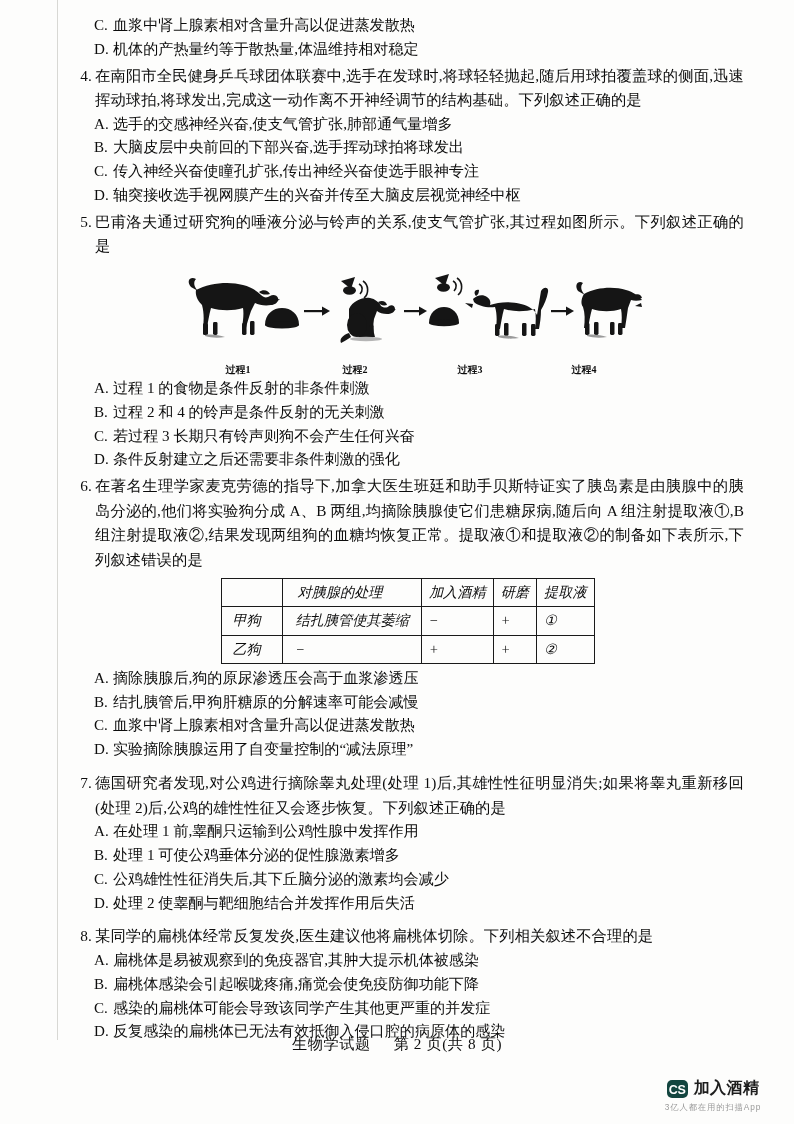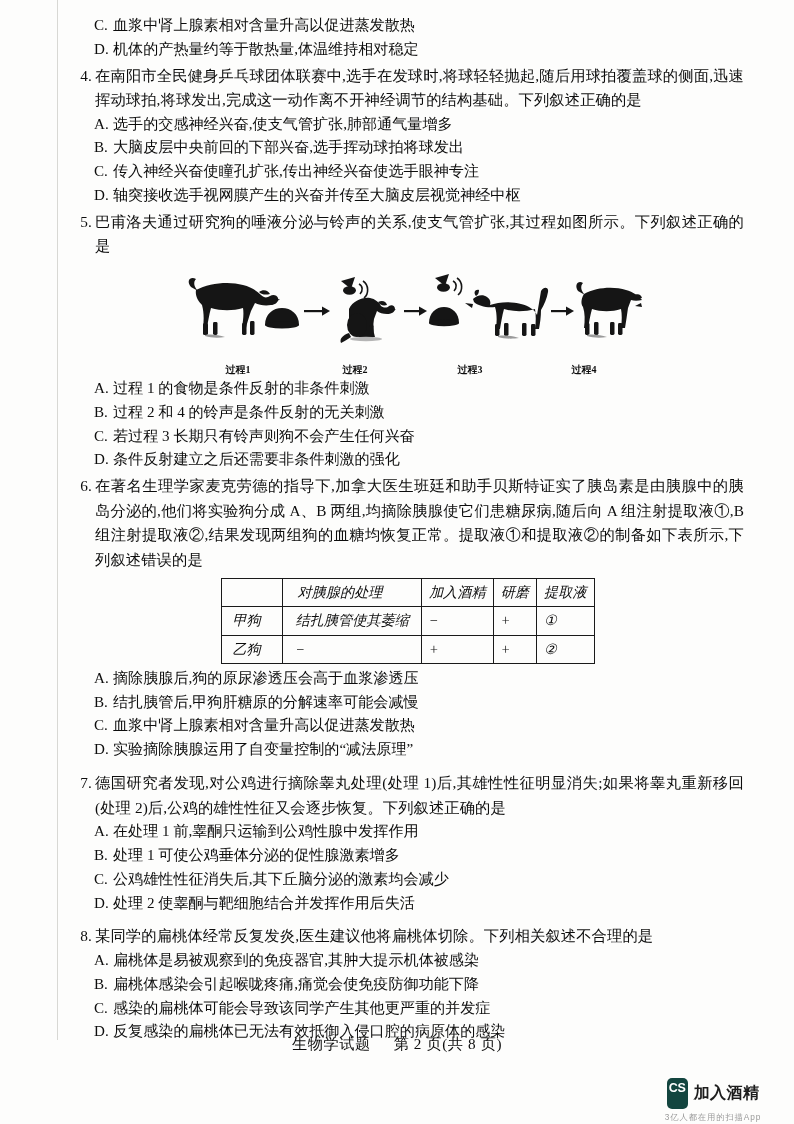--- a/index.html
+++ b/index.html
@@ -132,21 +132,21 @@
     text-align: center;
   }
   .wm-row {
     display: flex;
     align-items: center;
     justify-content: center;
     gap: 6px;
   }
   .wm-logo {
     width: 21px;
-    height: 31px;
+    height: 18px;
     border-radius: 5px;
     background: #13453f;
     color: #ffffff;
     font-family: "Liberation Sans", sans-serif;
     font-size: 12.5px;
     font-weight: bold;
     line-height: 21px;
     text-align: center;
     letter-spacing: -0.3px;
   }

